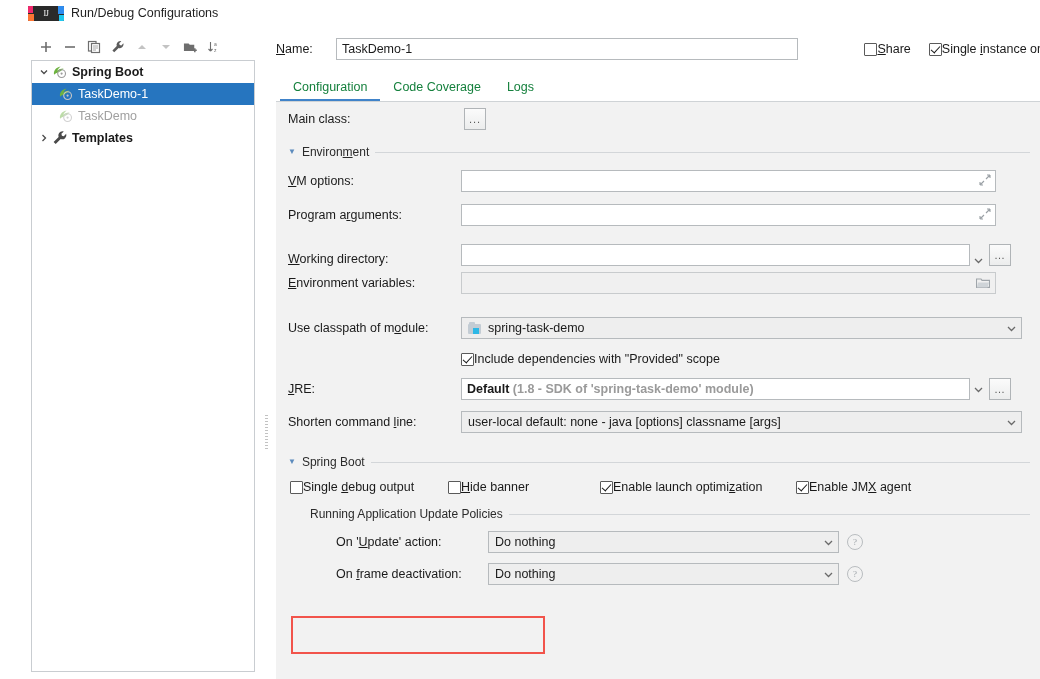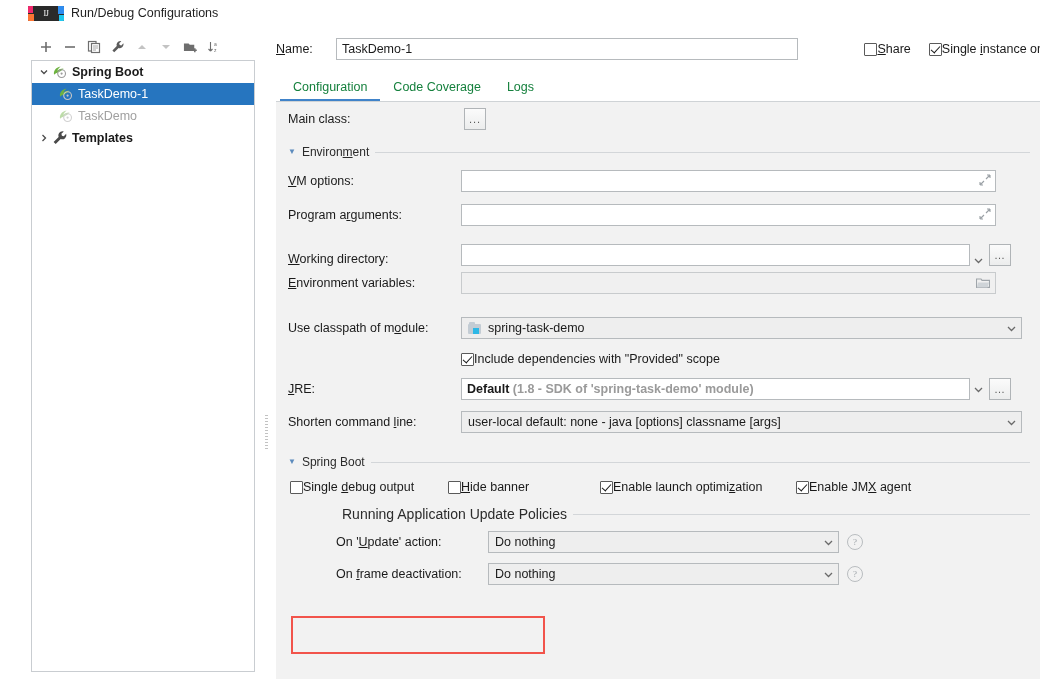--- a/index.html
+++ b/index.html
@@ -181,21 +181,21 @@
   .folder-ico { position: absolute; right: 5px; top: 4px; color: #9fa5aa; }
 
   
   .section {
     display: flex; align-items: center; gap: 6px;
     padding-left: 12px; height: 24px; margin-top: 4px;
   }
   .section .arrow { color: #5c8bbd; font-size: 8px; line-height: 1; }
   .section .stitle { font-size: 12px; color: #2b2b2b; white-space: nowrap; }
   .section .rule { flex: 1; height: 1px; background: #d3d6d9; margin-right: 14px; }
-  .section.small .stitle { font-size: 14px; margin-left: 32px; }
+  .section.small .stitle { font-size: 12px; }
 
   .help-ico {
     width: 14px; height: 14px; border: 1px solid #b9bdc0; border-radius: 50%;
     color: #9aa0a5; font-size: 9px; display: flex; align-items: center;
     justify-content: center; margin-left: 8px; flex: none;
     font-family: "Liberation Serif", serif;
   }
 
   .combo {
     height: 22px; box-sizing: border-box; border: 1px solid #b6babd;

